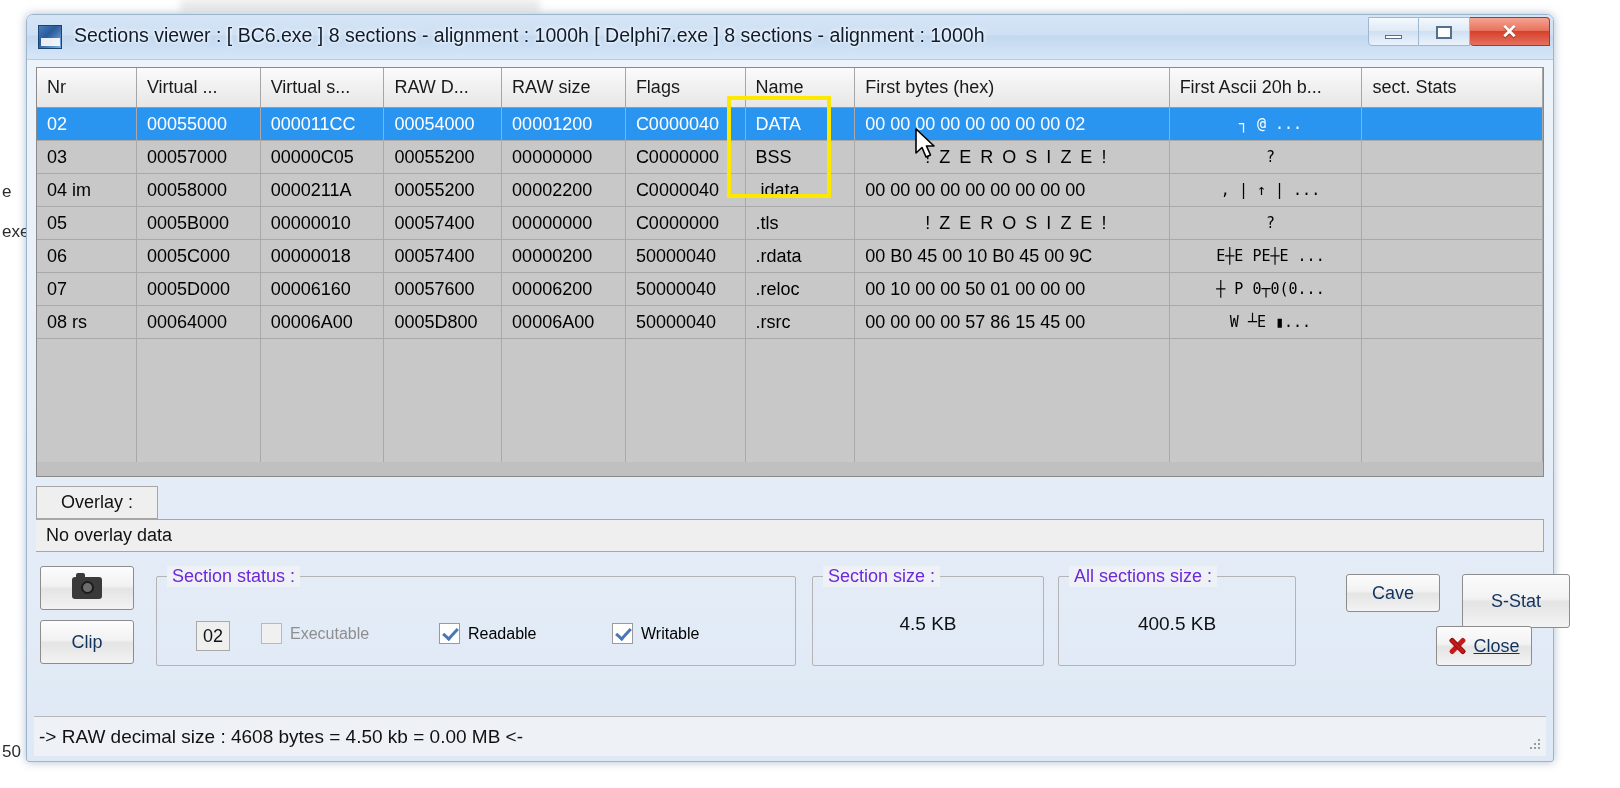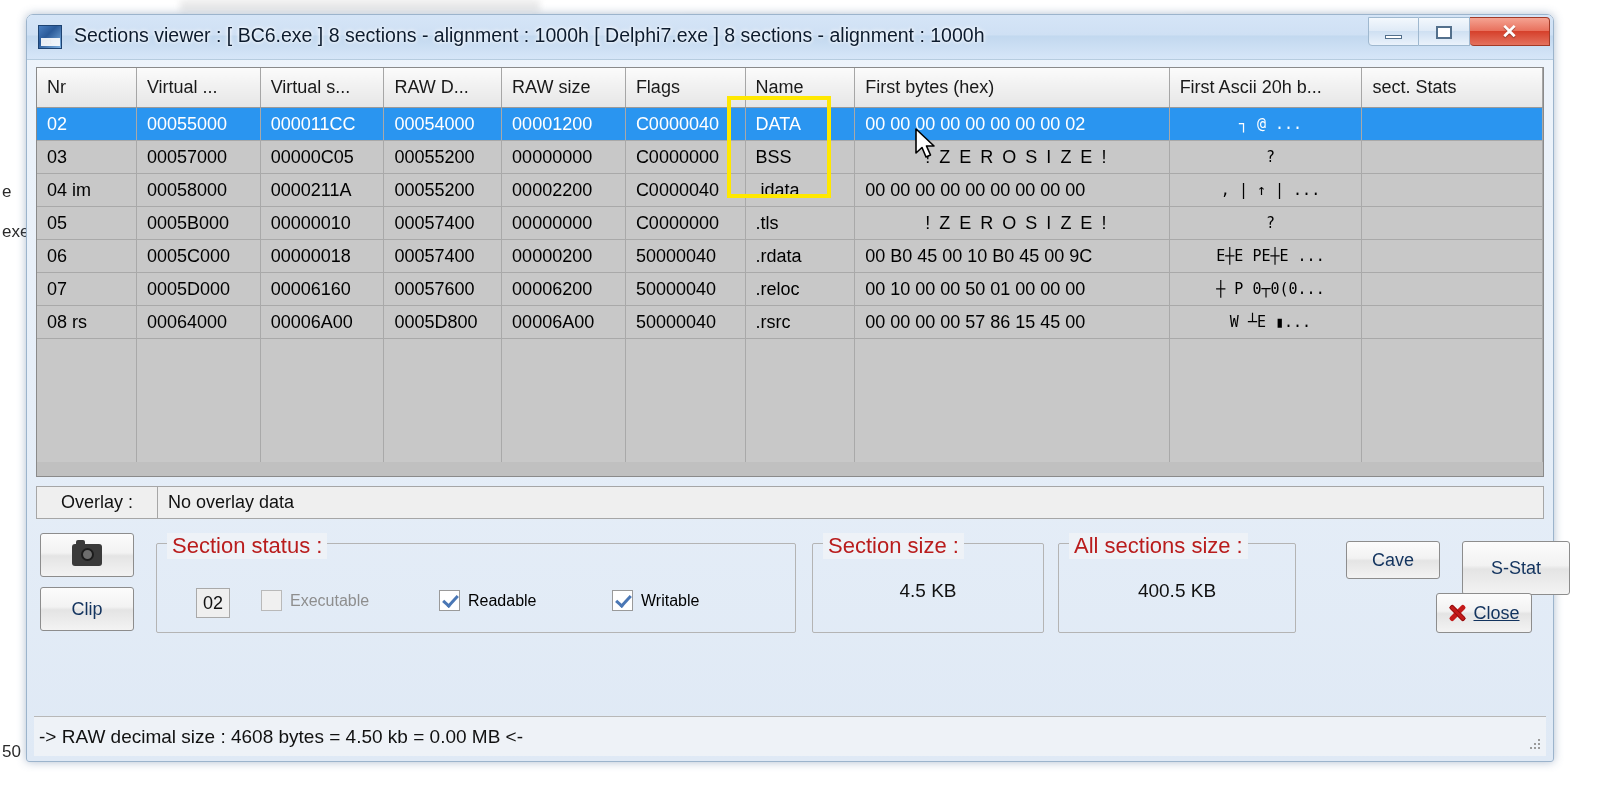--- a/index.html
+++ b/index.html
@@ -193,20 +193,21 @@
     left: 877px; top: 60px;
     z-index: 6;
     pointer-events: none;
   }
 
   
   .row-line {
     display: flex;
     align-items: stretch;
     margin-top: 9px;
+    flex-direction: column;
   }
   .lbl-box {
     border: 1px solid #a6a6a6;
     background: #efefef;
     font-size: 18px;
     color: #111;
     padding: 5px 12px 5px 12px;
     display: flex; align-items: center;
     white-space: nowrap;
     box-sizing: border-box;
@@ -278,22 +279,22 @@
     position: absolute;
     border: 1px solid #b4b4b4;
     border-radius: 2px;
     box-sizing: border-box;
   }
   .group > .gl {
     position: absolute;
     top: -11px; left: 10px;
     background: #eef2f7;
     padding: 0 5px;
-    font-size: 22px;
-    color: #b91c1c;
+    font-size: 18px;
+    color: #6d28d9;
     white-space: nowrap;
   }
   .grp-status { left: 120px; top: 12px; width: 640px; height: 90px; }
   .grp-size   { left: 776px; top: 12px; width: 232px; height: 90px; }
   .grp-all    { left: 1022px; top: 12px; width: 238px; height: 90px; }
 
   .sec-num {
     position: absolute; left: 39px; top: 44px;
     width: 34px; height: 30px;
     border: 1px solid #a9a9a9;

